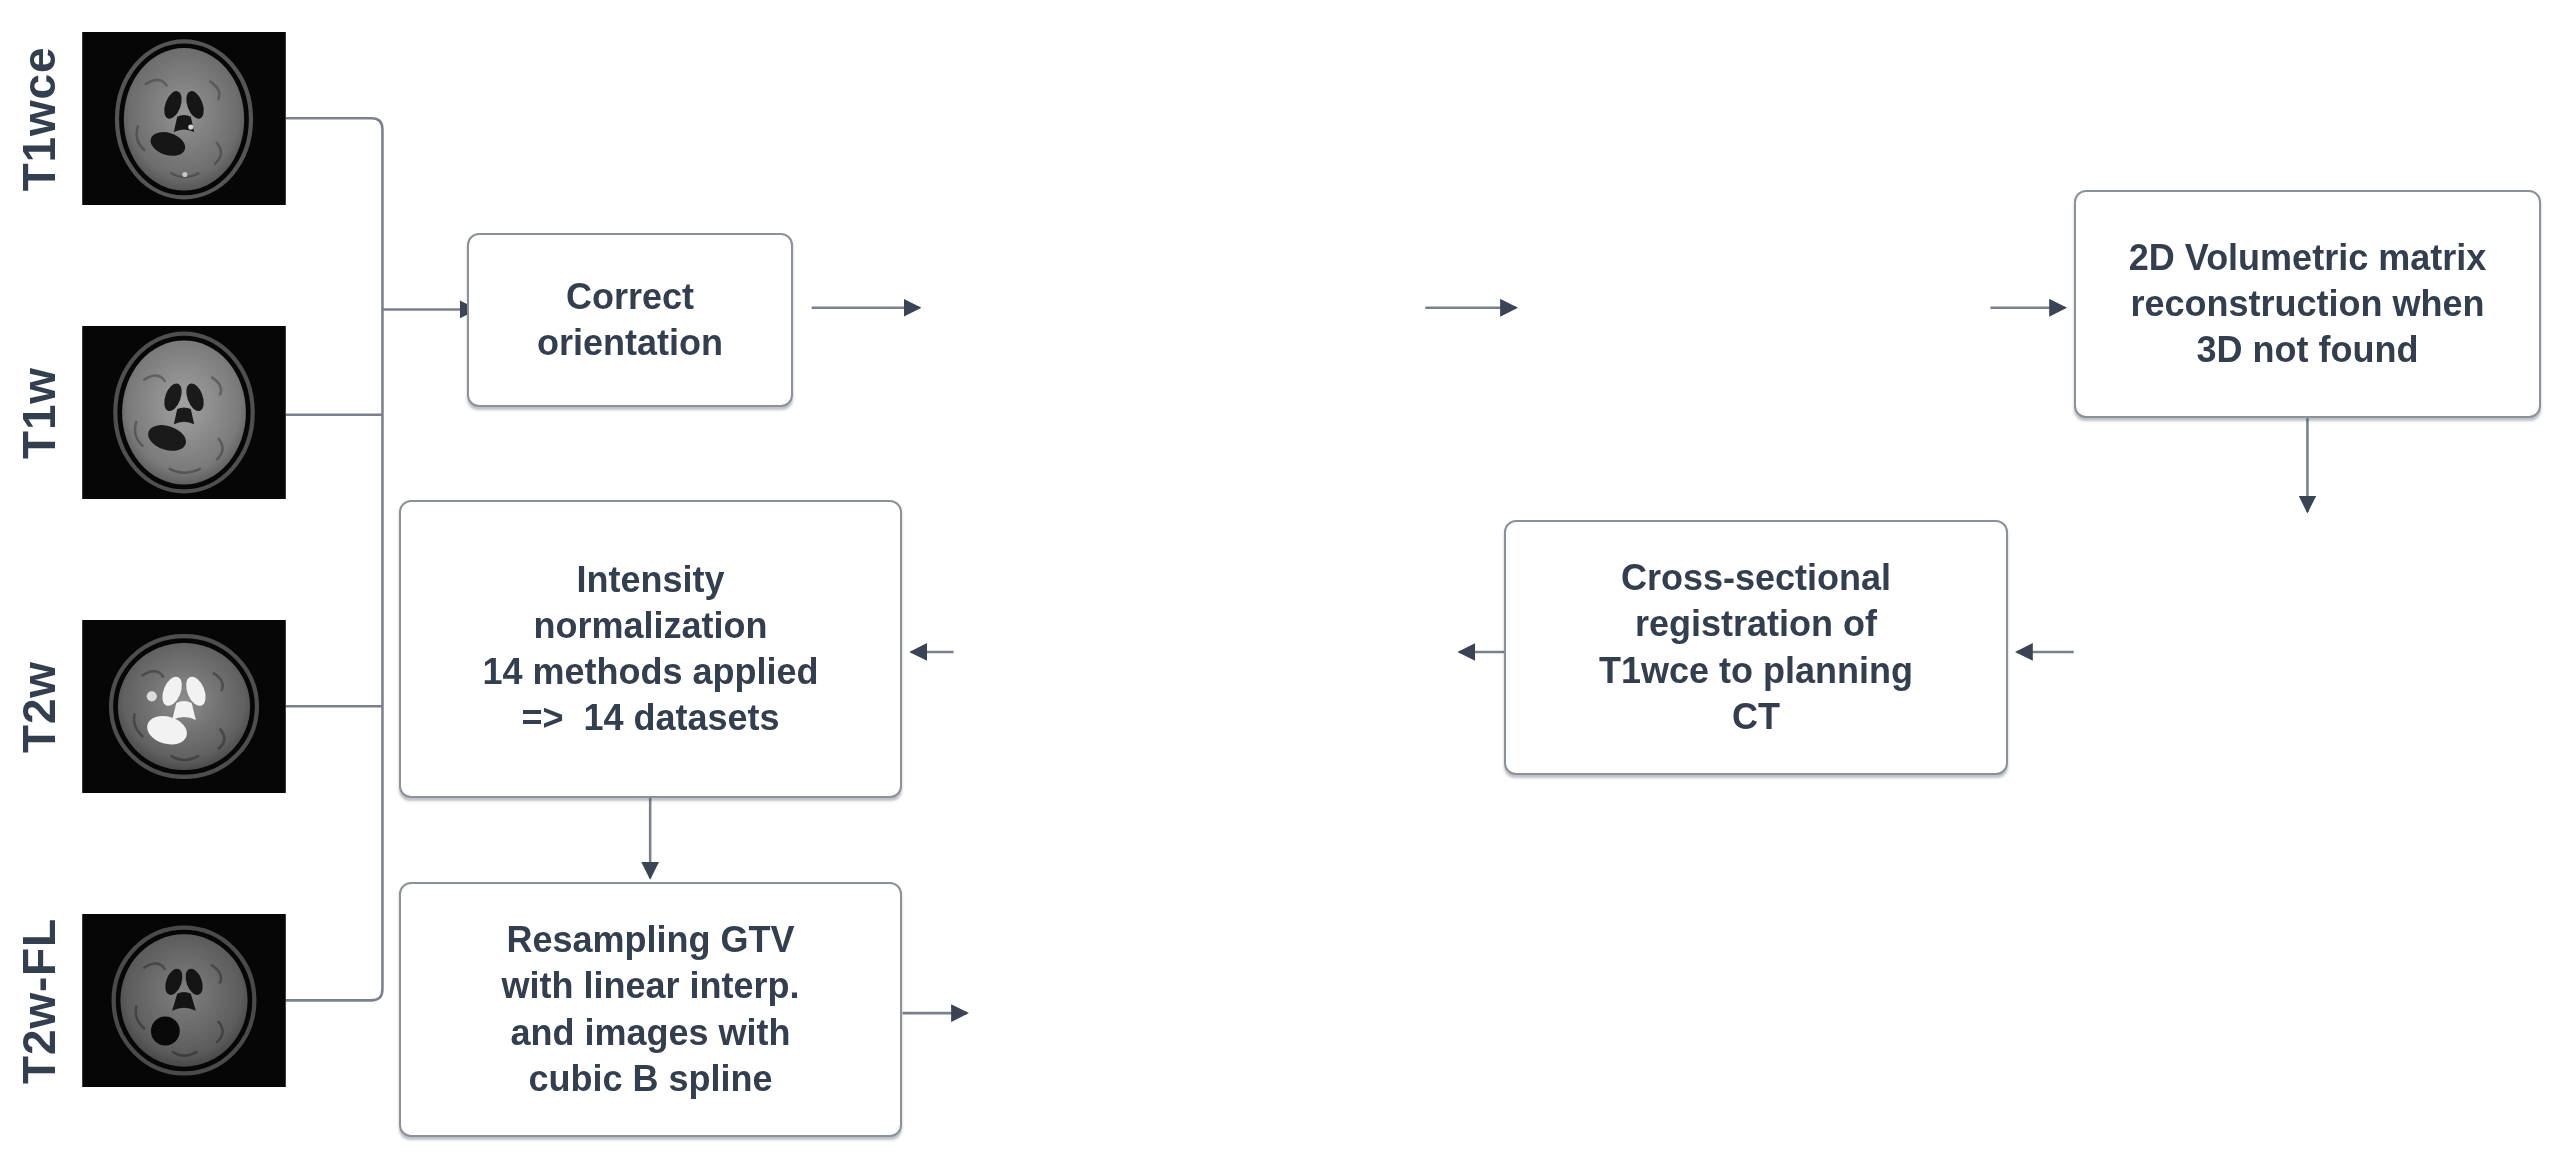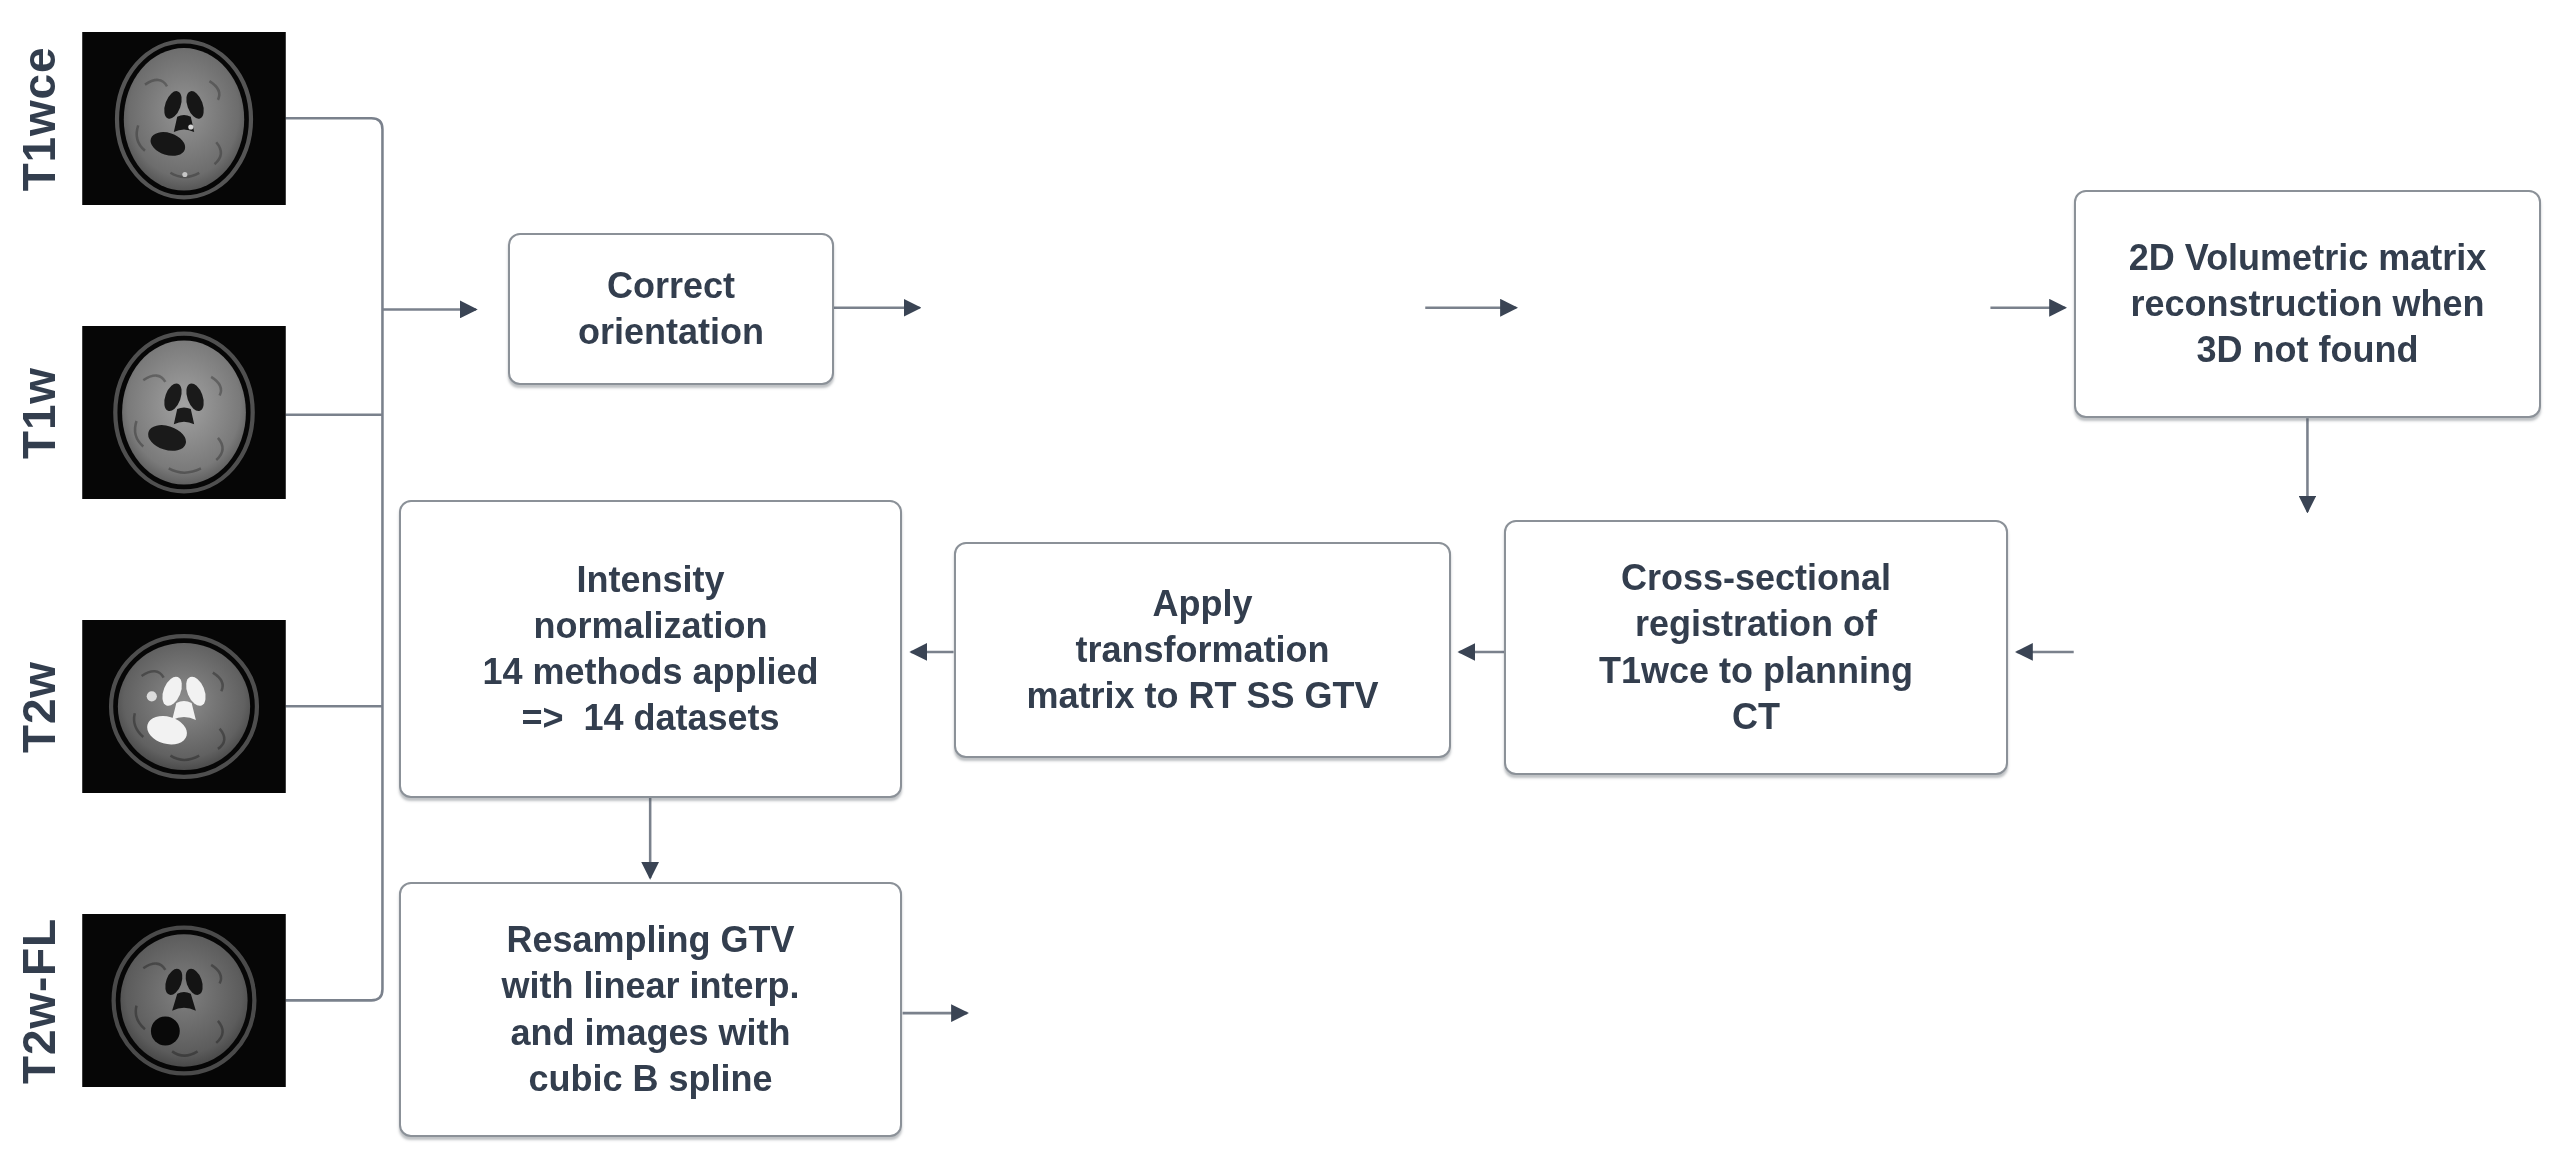--- a/index.html
+++ b/index.html
@@ -197,46 +197,41 @@
       <path d="M106,162 Q120,172 136,162"></path>
     </g>
     <g fill="#141414">
       <ellipse cx="108" cy="80" rx="9" ry="16" transform="rotate(20 108 80)"></ellipse>
       <ellipse cx="132" cy="80" rx="9" ry="16" transform="rotate(-20 132 80)"></ellipse>
       <path d="M112,94 Q120,90 128,94 L134,114 Q120,107 106,114 Z"></path>
     </g>
     <circle cx="98" cy="138" r="17" fill="#090909"></circle>
   </svg>
 
-  <div class="step" style="left:508px;top:233px;width:326px;height:152px">
+  <div class="step" style="left:467px;top:233px;width:326px;height:174px">
     <span class="box-label">Correct
 orientation</span>
   </div>
 
 
 
   <div class="step" style="left:2074px;top:190px;width:467px;height:228px">
     <span class="box-label">2D Volumetric matrix
 reconstruction when
 3D not found</span>
   </div>
 
 
   <div class="step" style="left:1504px;top:520px;width:504px;height:255px">
     <span class="box-label">Cross-sectional
 registration of
 T1wce to planning
 CT</span>
   </div>
 
-  <div class="step" style="left:954px;top:542px;width:497px;height:216px">
-    <span class="box-label">Apply
-transformation
-matrix to RT SS GTV</span>
-  </div>
 
   <div class="step" style="left:399px;top:500px;width:503px;height:298px">
     <span class="box-label">Intensity
 normalization
 14 methods applied
 =&gt;  14 datasets</span>
   </div>
 
   <div class="step" style="left:399px;top:882px;width:503px;height:255px">
     <span class="box-label">Resampling GTV

